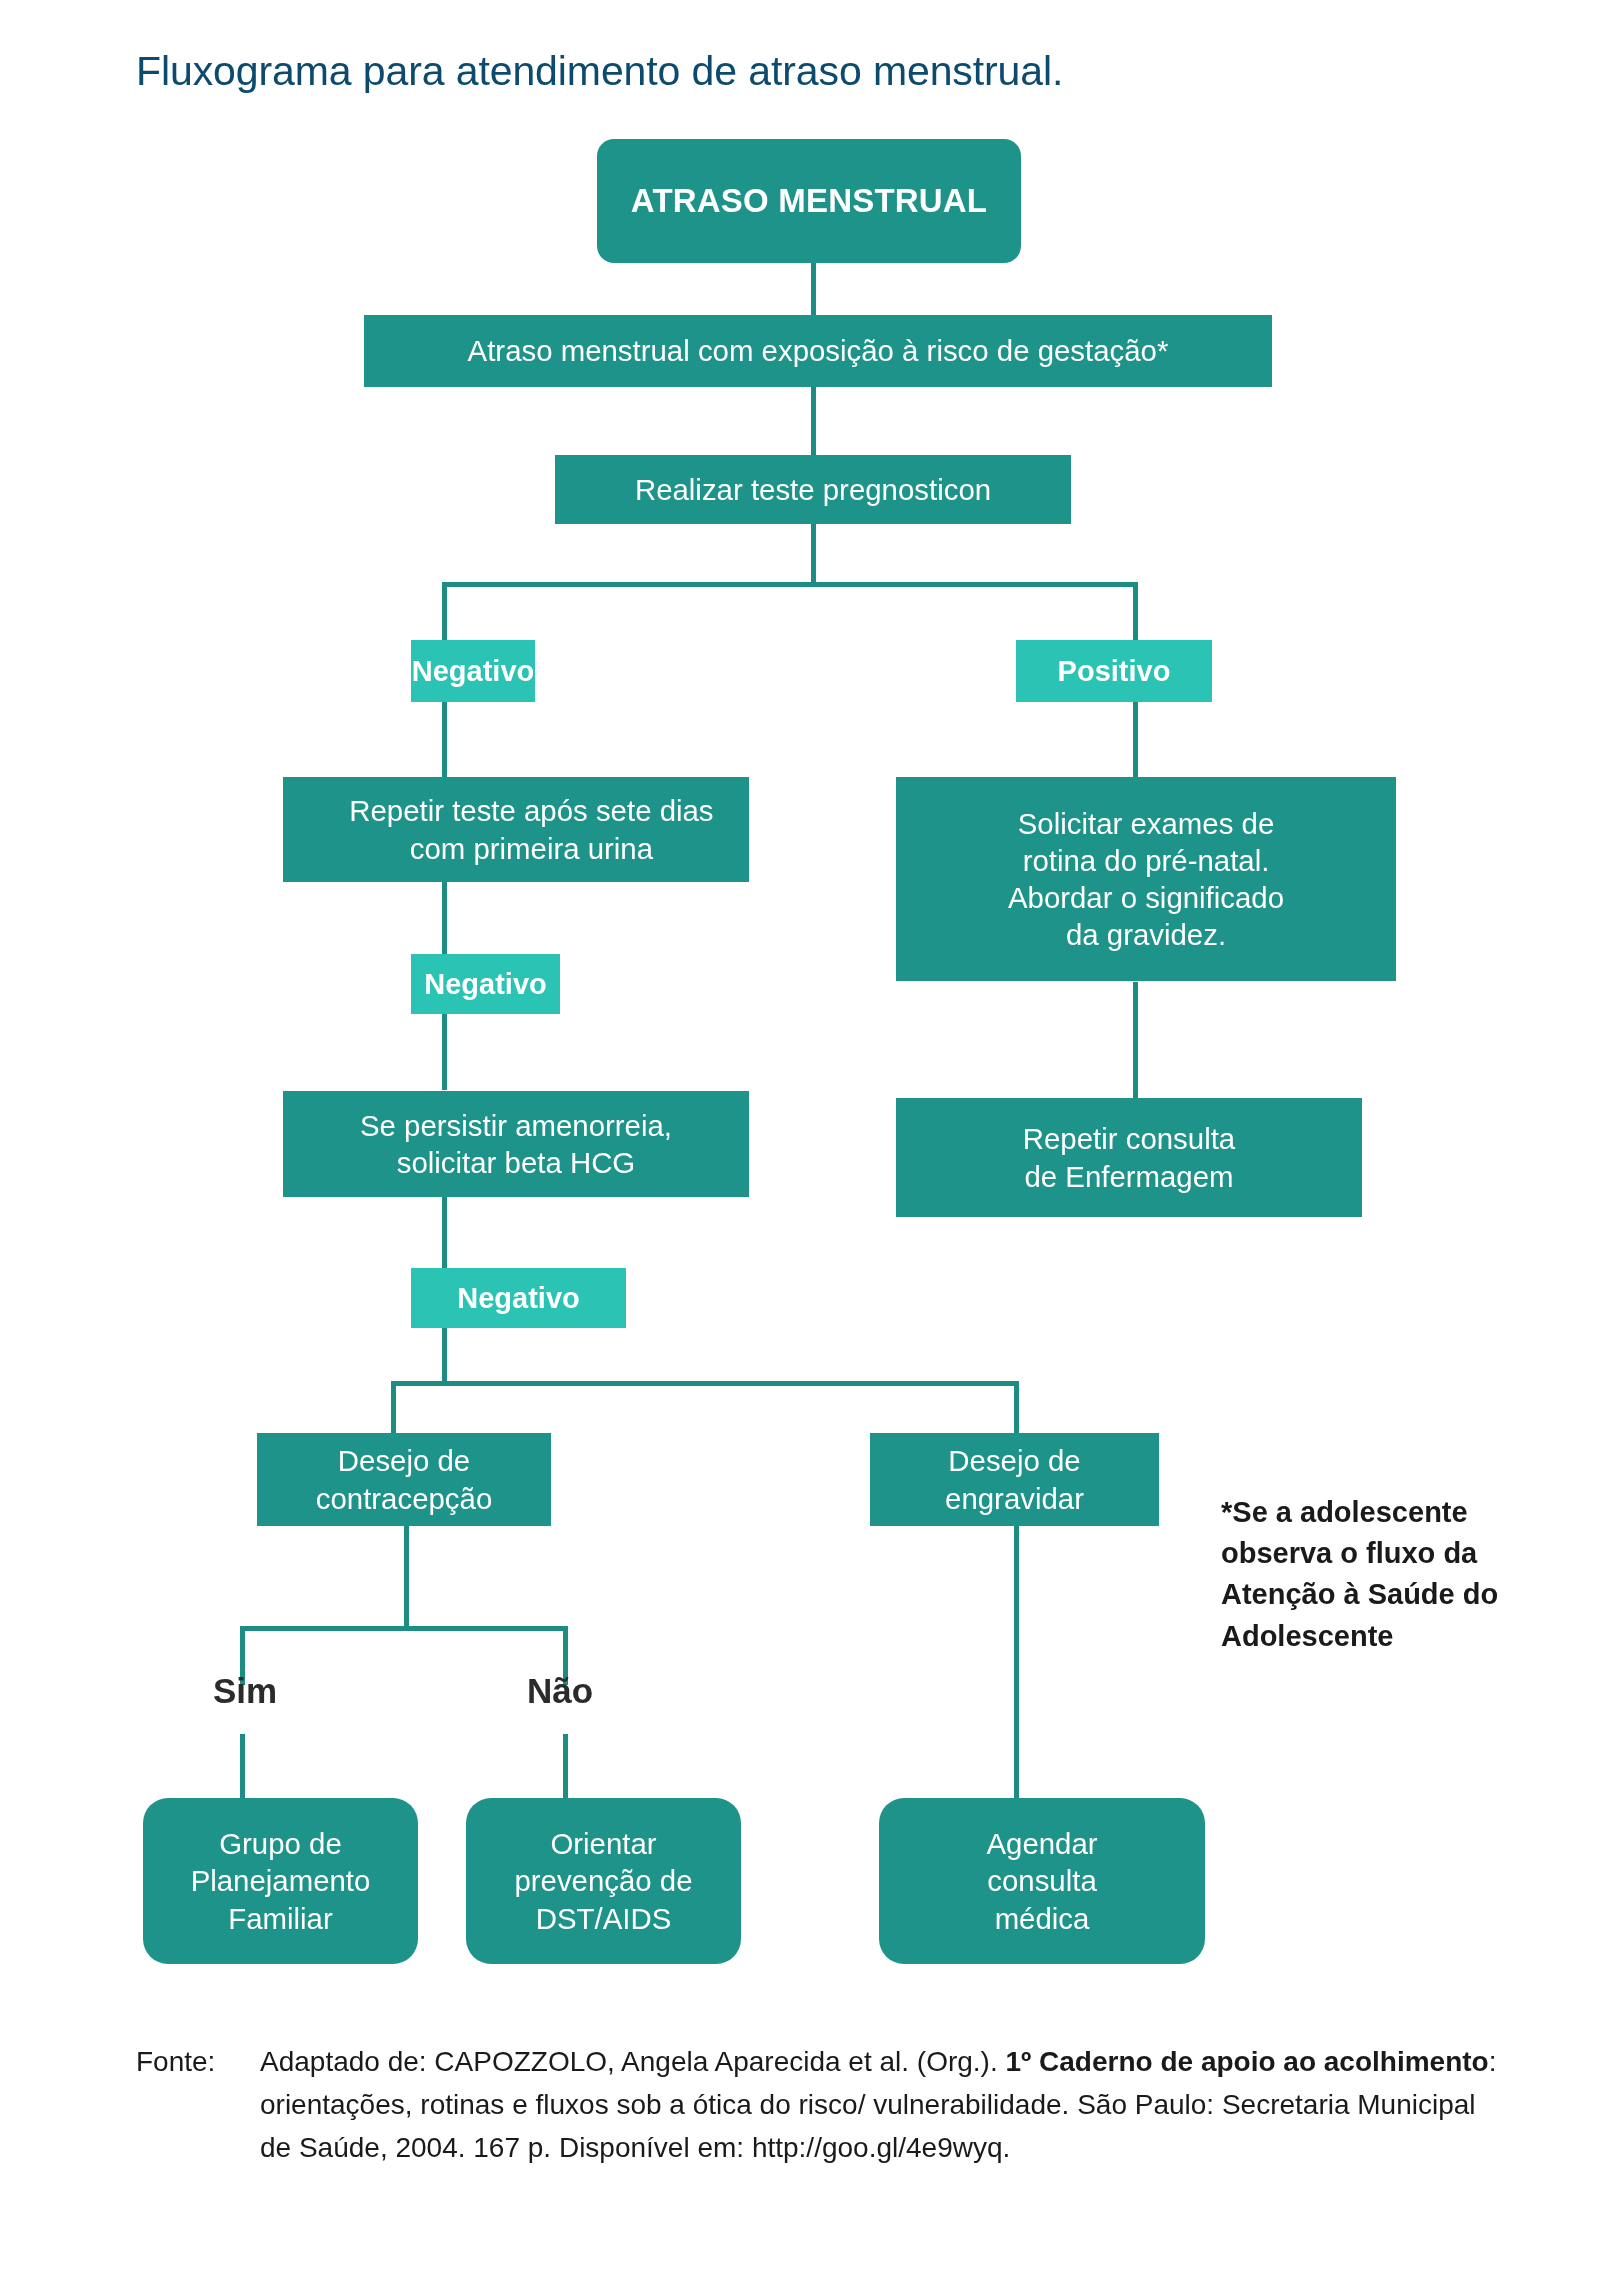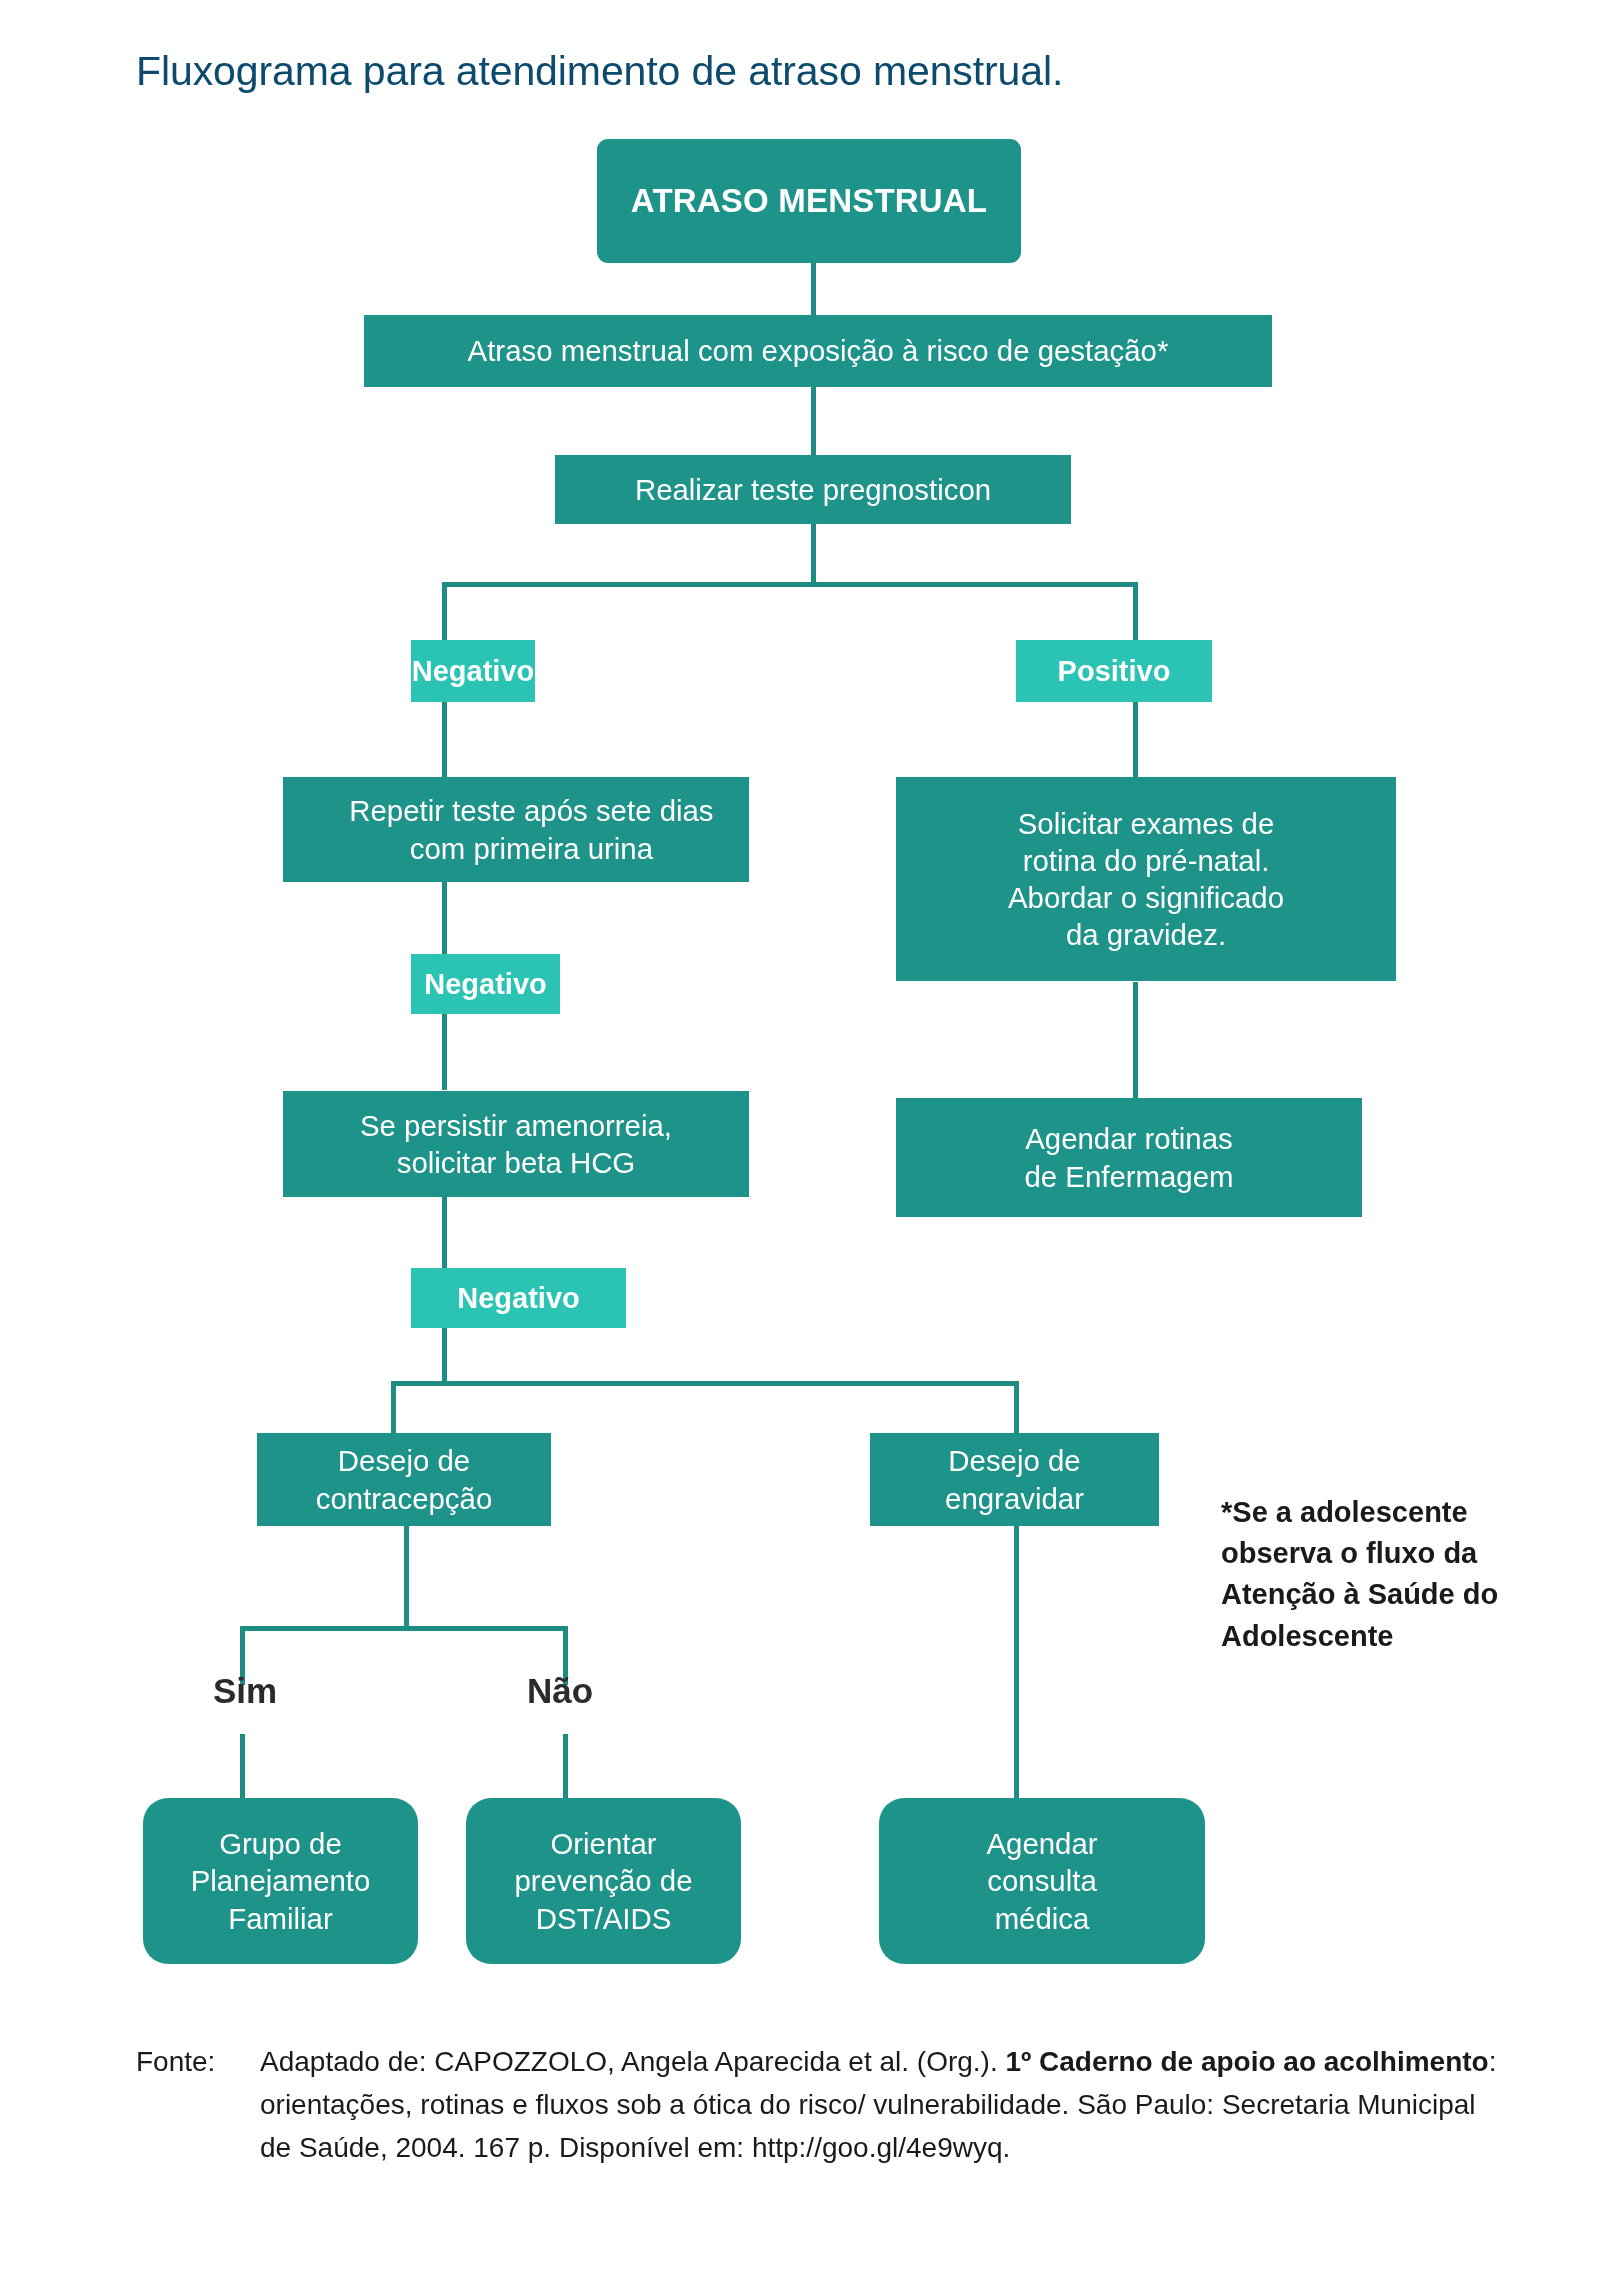--- a/index.html
+++ b/index.html
@@ -56,21 +56,21 @@
     justify-content: center;
     text-align: center;
     color: #ffffff;
     background: #1E938A;
     font-size: 29.4px;
     line-height: 1.26;
     padding: 3.9px 9.2px;
     font-weight: 400;
   }
   .node.rounded { border-radius: 25px; }
-  .node.rounded-lg { border-radius: 11px; text-align: right; }
+  .node.rounded-lg { border-radius: 17px; text-align: right; }
   .node.head {
     background: #1E938A;
     font-weight: 700;
     font-size: 33px;
     letter-spacing: 0.2px;
   }
   .node.chip {
     background: #2BC3B4;
     font-weight: 700;
     font-size: 29px;
@@ -184,21 +184,21 @@
   <div class="node" style="left:283px; top:777px; width:466px; height:105px; white-space:pre-line;padding-left:40px;">Repetir teste após sete dias
 com primeira urina</div>
 
   <div class="node" style="left:896px; top:777px; width:500px; height:204px; white-space:pre-line;">Solicitar exames de
 rotina do pré-natal.
 Abordar o significado
 da gravidez.</div>
 
   <div class="node chip" style="left:411px; top:954px; width:149px; height:60px;">Negativo</div>
 
-  <div class="node" style="left:896px; top:1098px; width:466px; height:119px; white-space:pre-line;">Agendar rotinas
+  <div class="node" style="left:896px; top:1098px; width:466px; height:119px; white-space:pre-line;">Repetir consulta
 de Enfermagem</div>
 
   <div class="node" style="left:283px; top:1091px; width:466px; height:106px; white-space:pre-line;">Se persistir amenorreia,
 solicitar beta HCG</div>
 
   <div class="node chip" style="left:411px; top:1268px; width:215px; height:60px;">Negativo</div>
 
   <div class="node" style="left:257px; top:1433px; width:294px; height:93px; white-space:pre-line;">Desejo de
 contracepção</div>
 

